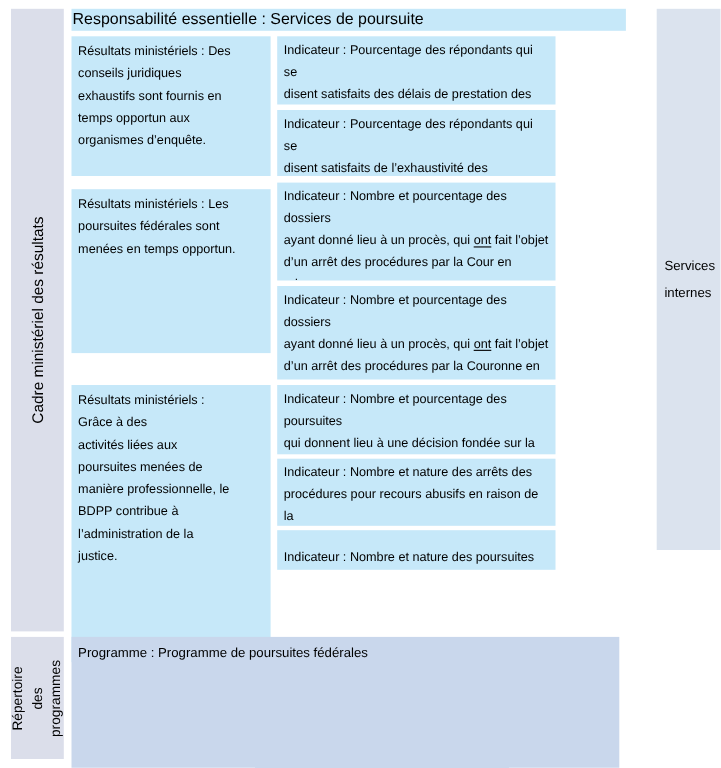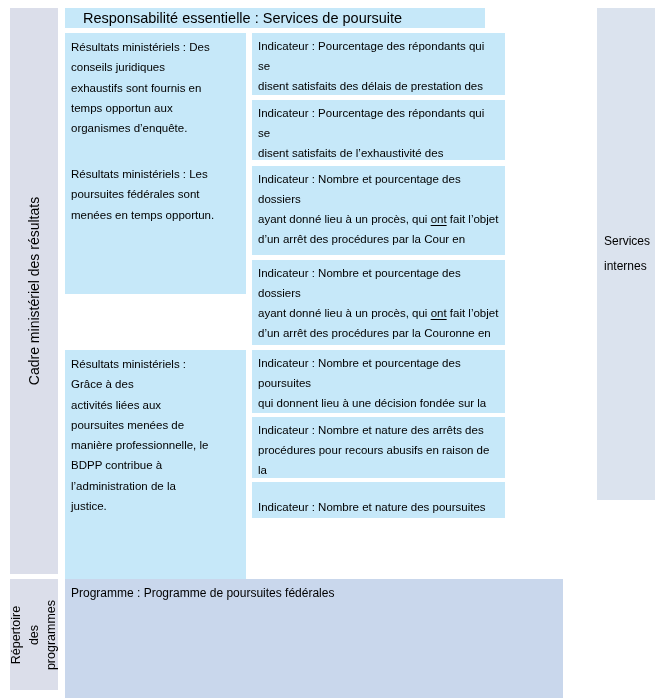--- a/index.html
+++ b/index.html
@@ -15,23 +15,23 @@
   .ind{
     left:252px;width:253px;background:var(--indicator-cell,#c6e8f9);
     font-size:11.5px;line-height:20px;padding:3px 6px 0 6px;
   }
   .ind.tight{line-height:16.5px;padding-top:17px;}
   .rm{
     left:65px;width:181px;background:var(--indicator-cell,#c6e8f9);
     font-size:11.5px;line-height:20.3px;padding:4px 6px 0 6px;
   }
   .header-bar{
-    position:absolute;left:65px;top:8px;width:420px;height:20px;box-sizing:border-box;
+    position:absolute;left:65px;top:8px;width:504px;height:20px;box-sizing:border-box;
     background:var(--indicator-cell,#c6e8f9);
-    font-size:14.5px;line-height:20px;padding-left:18px;overflow:hidden;white-space:nowrap;
+    font-size:14.5px;line-height:20px;padding-left:1px;overflow:hidden;white-space:nowrap;
   }
   .col-framework{
     position:absolute;left:10px;top:8px;width:48px;height:566px;
     background:var(--framework-column,#dbdeea);
   }
   .col-repertoire{
     position:absolute;left:10px;top:579px;width:48px;height:111px;
     background:var(--framework-column,#dbdeea);
   }
   .col-services{
@@ -84,21 +84,21 @@
 exhaustifs sont fournis en
 temps opportun aux
 organismes d’enquête.</span></div>
   <div class="cell ind" style="top:33px;height:62px"><span>Indicateur : Pourcentage des répondants qui se
 disent satisfaits des délais de prestation des
 conseils juridiques.</span></div>
   <div class="cell ind" style="top:100px;height:60px"><span>Indicateur : Pourcentage des répondants qui se
 disent satisfaits de l’exhaustivité des
 conseils juridiques.</span></div>
 
-  <div class="cell rm" style="top:160px;height:134px"><span>Résultats ministériels : Les
+  <div class="cell rm" style="top:172px;height:149px"><span>Résultats ministériels : Les
 poursuites fédérales sont
 menées en temps opportun.</span></div>
   <div class="cell ind" style="top:166px;height:89px"><span>Indicateur : Nombre et pourcentage des dossiers
 ayant donné lieu à un procès, qui </span><span class="squiggle">ont</span><span> fait l’objet
 d’un arrêt des procédures par la Cour en raison
 d’un retard de la Couronne.</span></div>
   <div class="cell ind" style="top:260px;height:85px"><span>Indicateur : Nombre et pourcentage des dossiers
 ayant donné lieu à un procès, qui </span><span class="squiggle">ont</span><span> fait l’objet
 d’un arrêt des procédures par la Couronne en
 raison d’un retard de la Couronne.</span></div>

